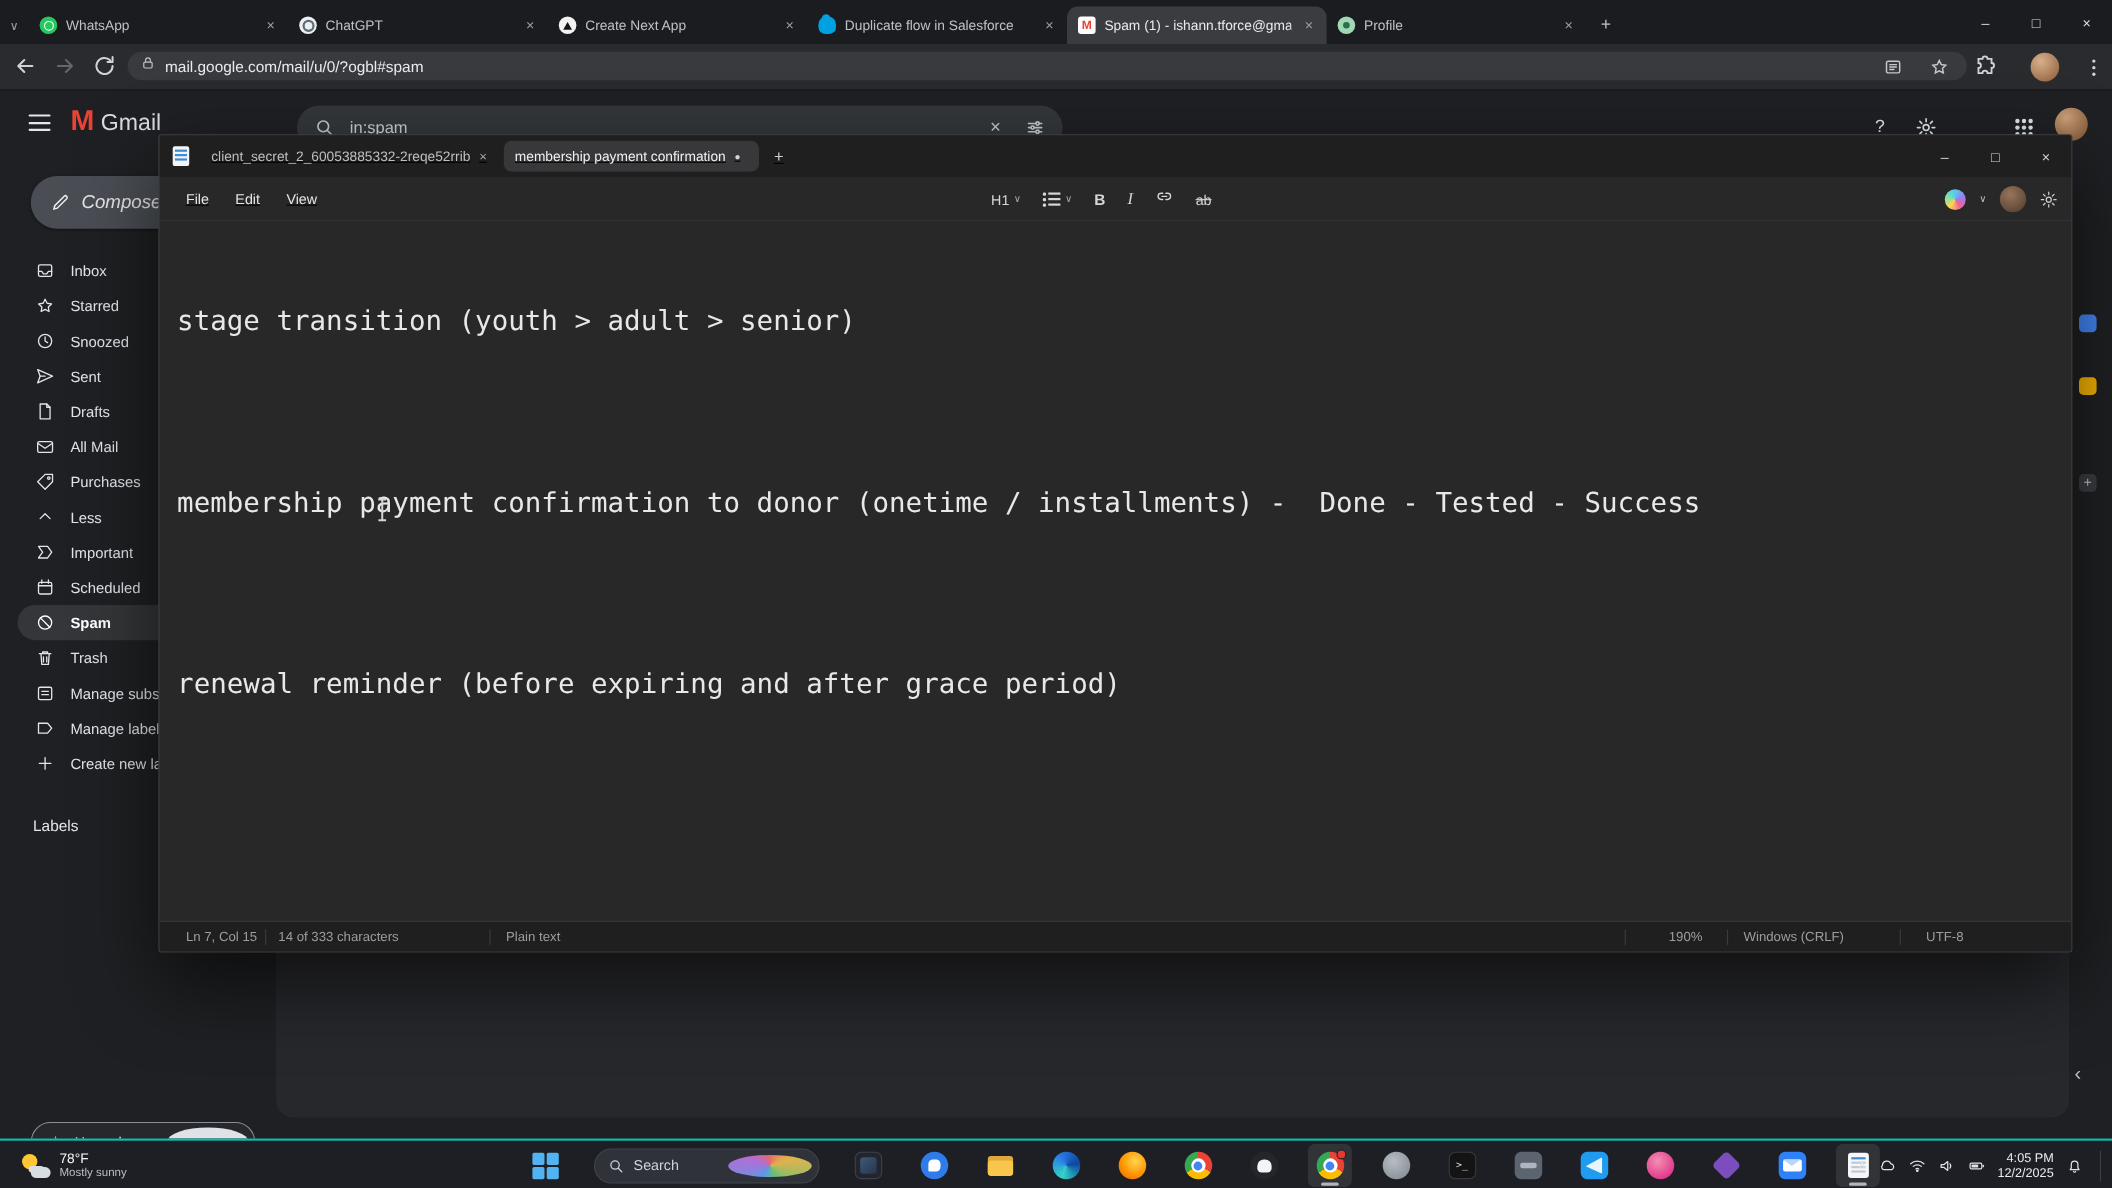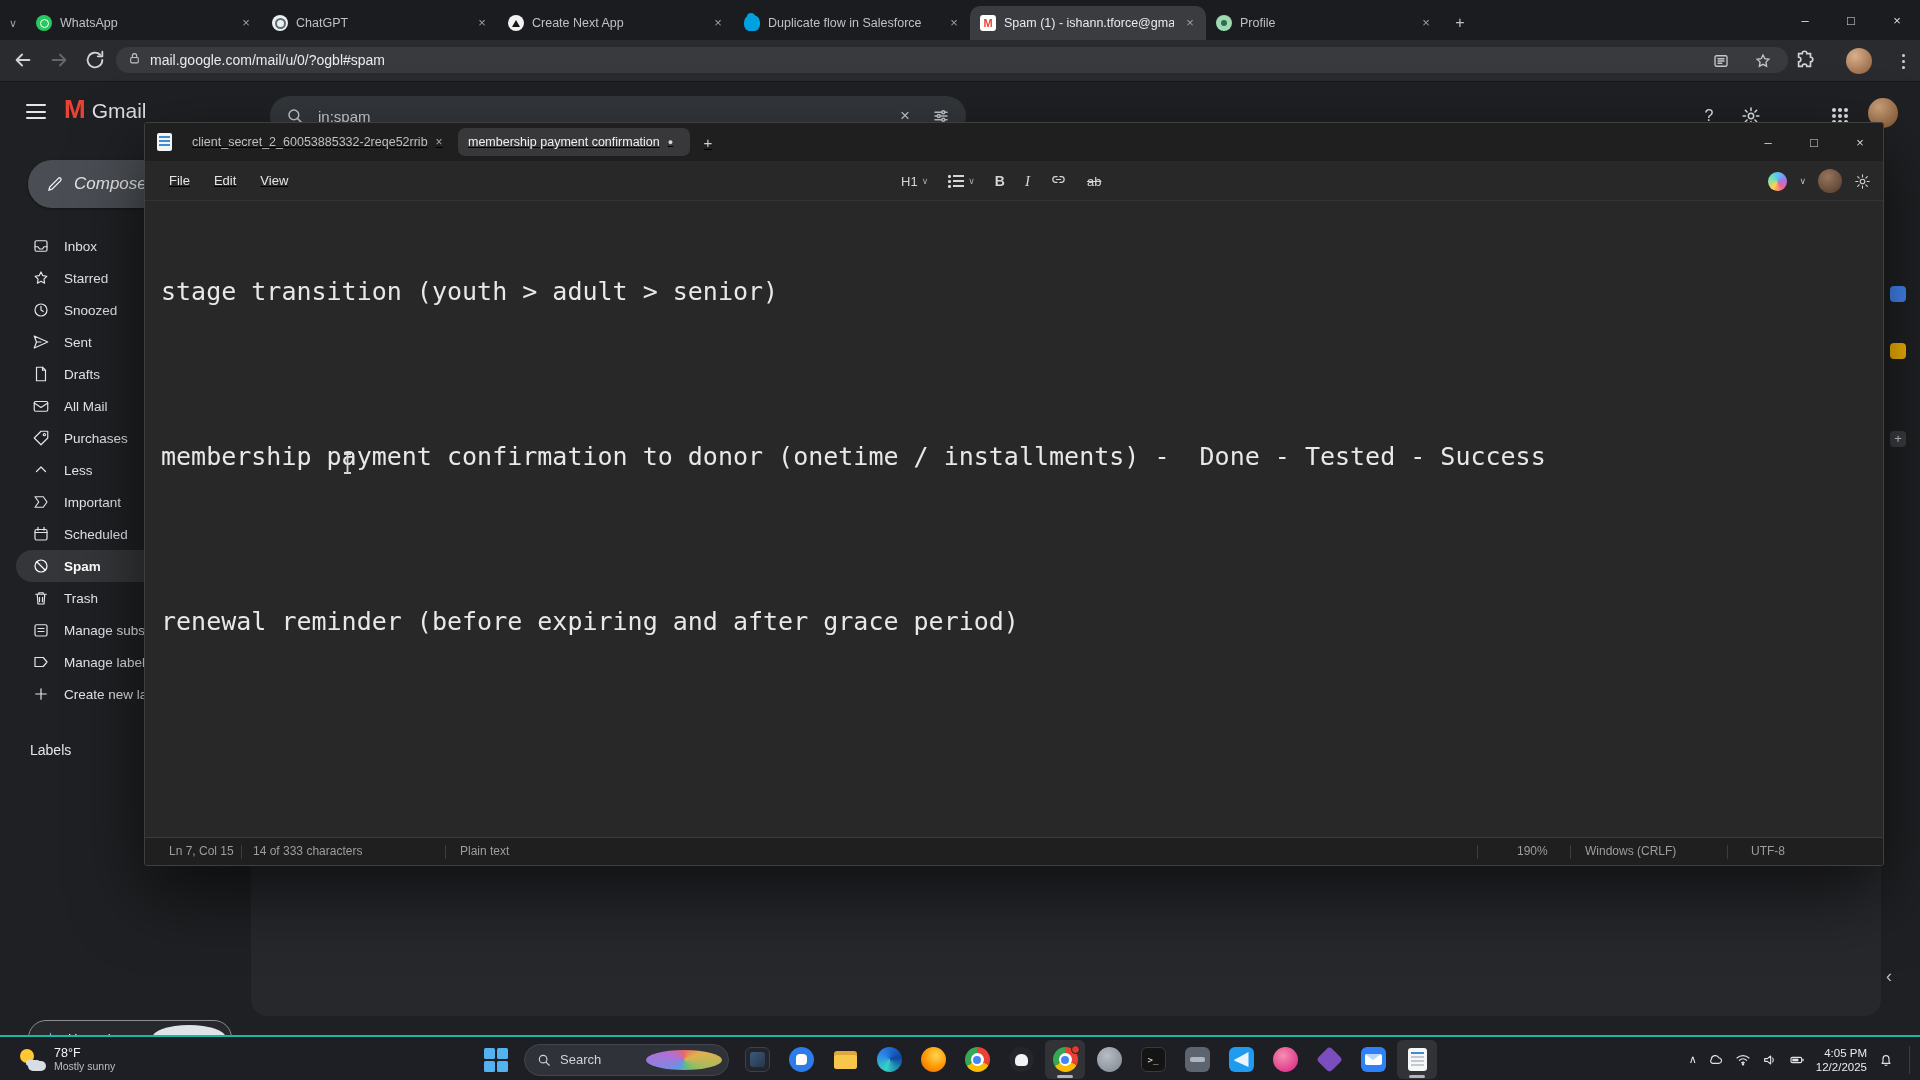--- a/index.html
+++ b/index.html
@@ -115,21 +115,21 @@
 
   
   .taskbar { position:absolute; left:0; right:0; bottom:0; height:45px; background:#1d1f24; border-top:2px solid #14b8a6; z-index:20; }
   .tb-weather { position:absolute; left:10px; top:4px; height:37px; display:flex; align-items:center; gap:8px; padding:0 8px; border-radius:6px; }
   .wx-ic { width:28px; height:26px; position:relative; }
   .wx-ic::before { content:""; position:absolute; left:2px; top:2px; width:14px; height:14px; border-radius:50%; background:#ffc832; }
   .wx-ic::after { content:""; position:absolute; right:0; bottom:2px; width:18px; height:10px; border-radius:8px; background:#d8dde3; box-shadow:-4px -3px 0 -2px #d8dde3; }
   .wx-txt { display:flex; flex-direction:column; line-height:13px; }
   .wx-t { color:#f2f4f7; font-size:12.5px; }
   .wx-d { color:#b9bec7; font-size:10.5px; }
-  .tb-apps { position:absolute; left:476px; top:3px; display:flex; align-items:center; gap:4px; }
+  .tb-apps { position:absolute; left:476px; top:3px; display:flex; align-items:center; gap:20px; }
   .tb-slot { width:40px; height:39px; border-radius:6px; display:flex; align-items:center; justify-content:center; position:relative; }
   .tb-slot.active { background:rgba(255,255,255,.09); }
   .tb-slot.active::after { content:""; position:absolute; bottom:1px; left:50%; transform:translateX(-50%); width:16px; height:3px; border-radius:2px; background:#aeb6c2; }
   .tb-search { width:205px; height:32px; border-radius:16px; background:#2f3238; border:1px solid #41454e; display:flex; align-items:center; gap:9px; padding:0 6px 0 12px; }
   .tb-search svg { width:14px; height:14px; stroke:#cfd3d9; stroke-width:2; fill:none; stroke-linecap:round; }
   .tb-search span { color:#cfd3d9; font-size:13px; flex:1; }
   .bingdot { width:20px; height:20px; border-radius:50%; background:conic-gradient(#e66a6a,#e0b34e,#6fc06f,#5a9ae6,#b06fd6,#e66a6a); }
   .ic24 { width:25px; height:25px; border-radius:6px; position:relative; }
   .icon-start { border-radius:0; background:transparent; display:grid; grid-template-columns:11px 11px; grid-template-rows:11px 11px; gap:2px; width:24px; height:24px; }
   .icon-start i { background:#53b2f0; border-radius:1.5px; }

